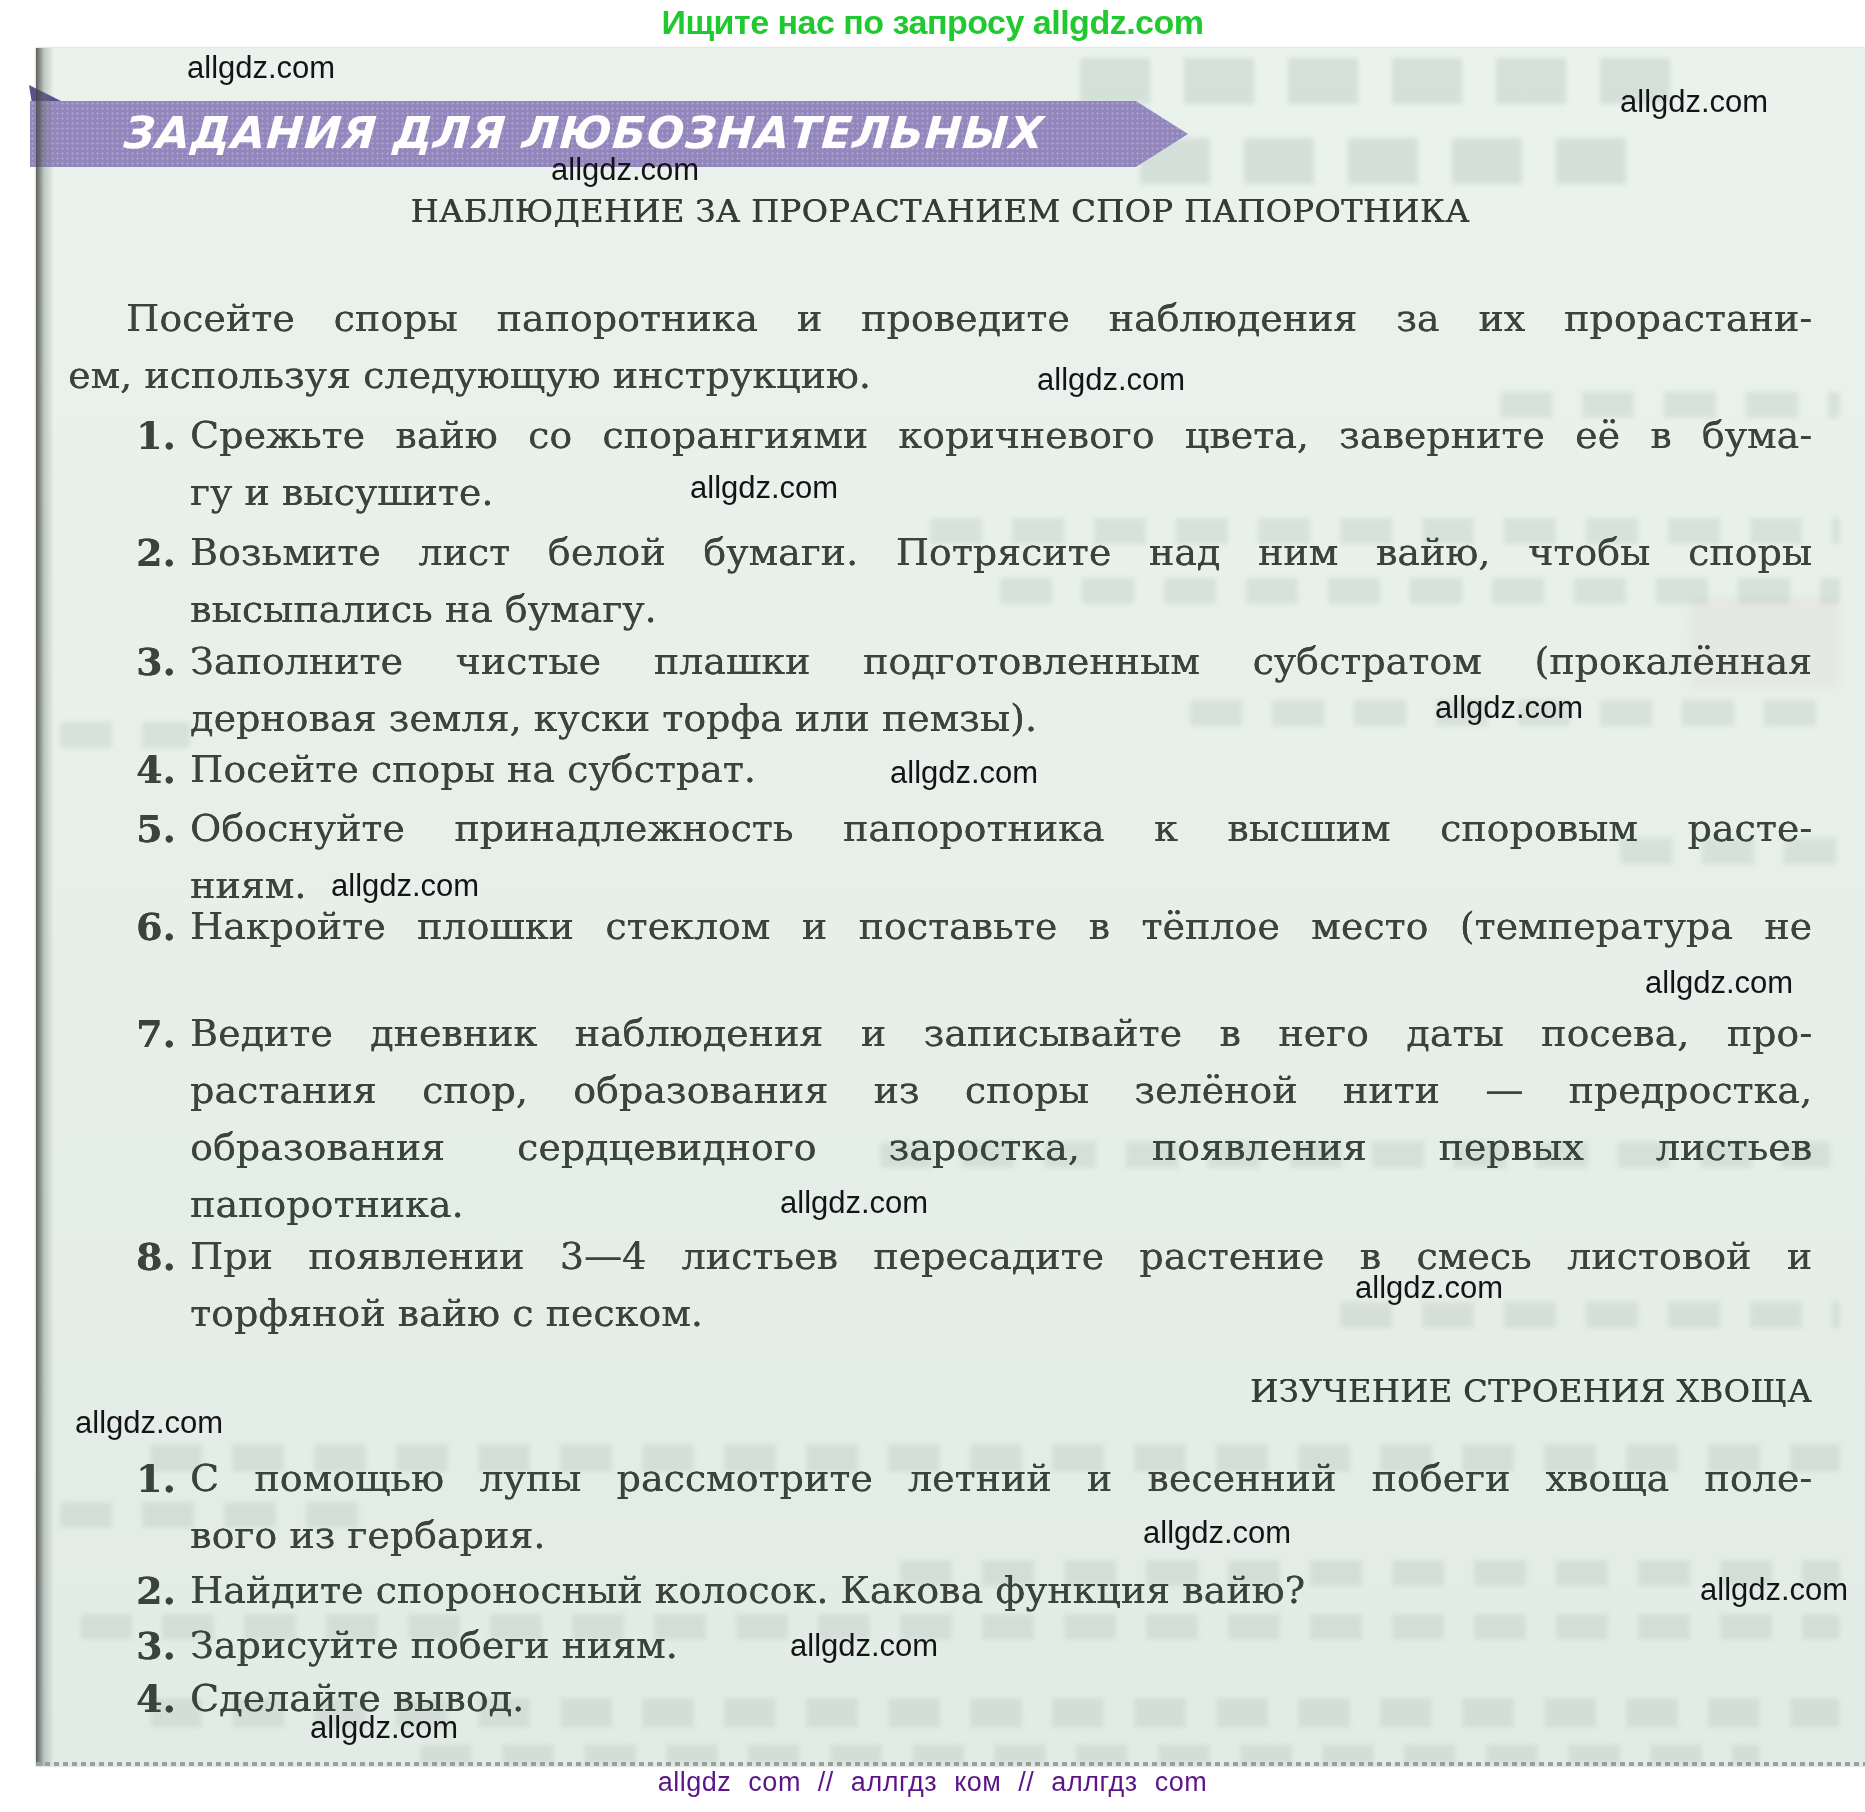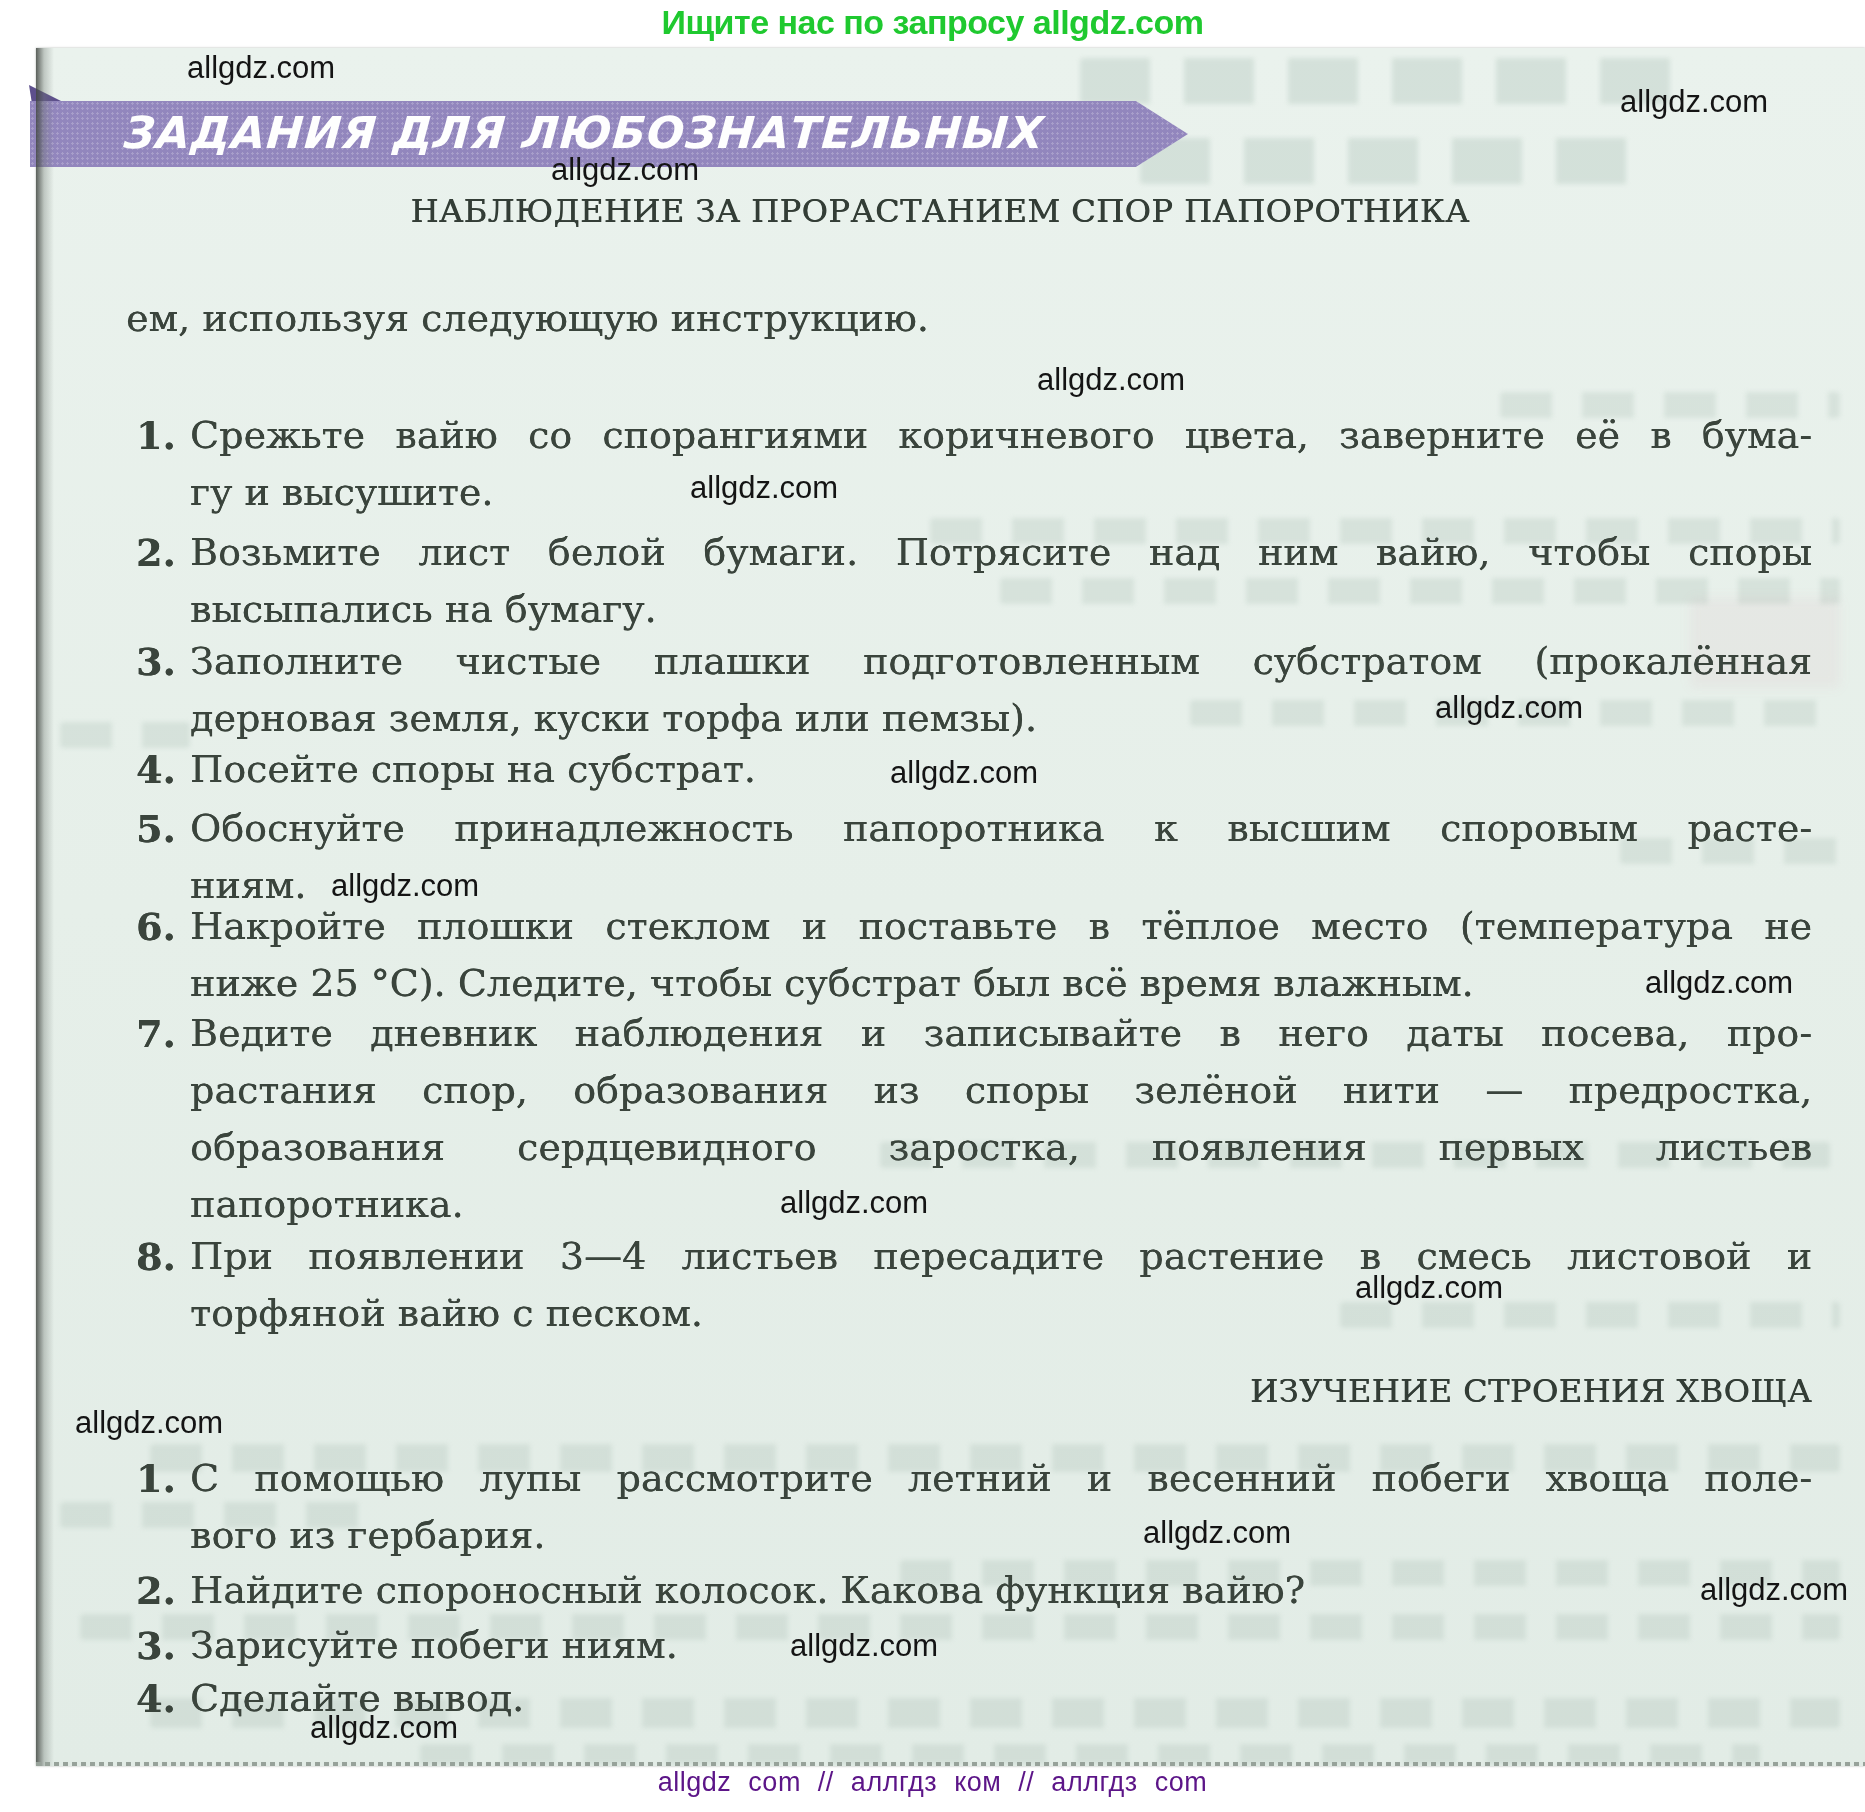--- a/index.html
+++ b/index.html
@@ -133,20 +133,21 @@
 <div class="ghost" style="left:420px;top:1744px;width:1340px;height:20px;"></div>
 
 <div class="ribbon-fold"></div>
 <div class="ribbon">
   <span class="ribbon-label">ЗАДАНИЯ ДЛЯ ЛЮБОЗНАТЕЛЬНЫХ</span>
 </div>
 
 <div class="sec-title" style="top:192px;">НАБЛЮДЕНИЕ ЗА ПРОРАСТАНИЕМ СПОР ПАПОРОТНИКА</div>
 
 <div class="intro">
+  <div class="line j">Посейте споры папоротника и проведите наблюдения за их прорастани-</div>
   <div class="line">ем, используя следующую инструкцию.</div>
 </div>
 
 <div class="task" style="top:407px;">
   <span class="num">1.</span>
   <div class="line j">Срежьте вайю со спорангиями коричневого цвета, заверните её в бума-</div>
   <div class="line">гу и высушите.</div>
 </div>
 
 <div class="task" style="top:524px;">
@@ -168,21 +169,20 @@
 
 <div class="task" style="top:800px;">
   <span class="num">5.</span>
   <div class="line j">Обоснуйте принадлежность папоротника к высшим споровым расте-</div>
   <div class="line">ниям.</div>
 </div>
 
 <div class="task" style="top:898px;">
   <span class="num">6.</span>
   <div class="line j">Накройте плошки стеклом и поставьте в тёплое место (температура не</div>
-  <div class="line">ниже 25 °С). Следите, чтобы субстрат был всё время влажным.</div>
 </div>
 
 <div class="task" style="top:1005px;">
   <span class="num">7.</span>
   <div class="line j">Ведите дневник наблюдения и записывайте в него даты посева, про-</div>
   <div class="line j">растания спор, образования из споры зелёной нити — предростка,</div>
   <div class="line j">образования сердцевидного заростка, появления первых листьев</div>
   <div class="line">папоротника.</div>
 </div>
 

